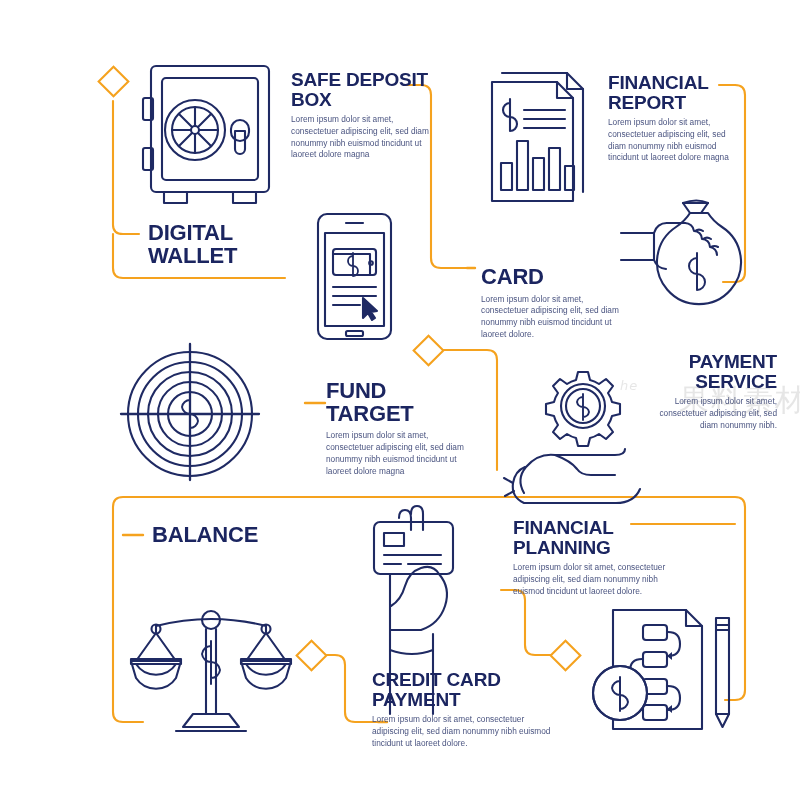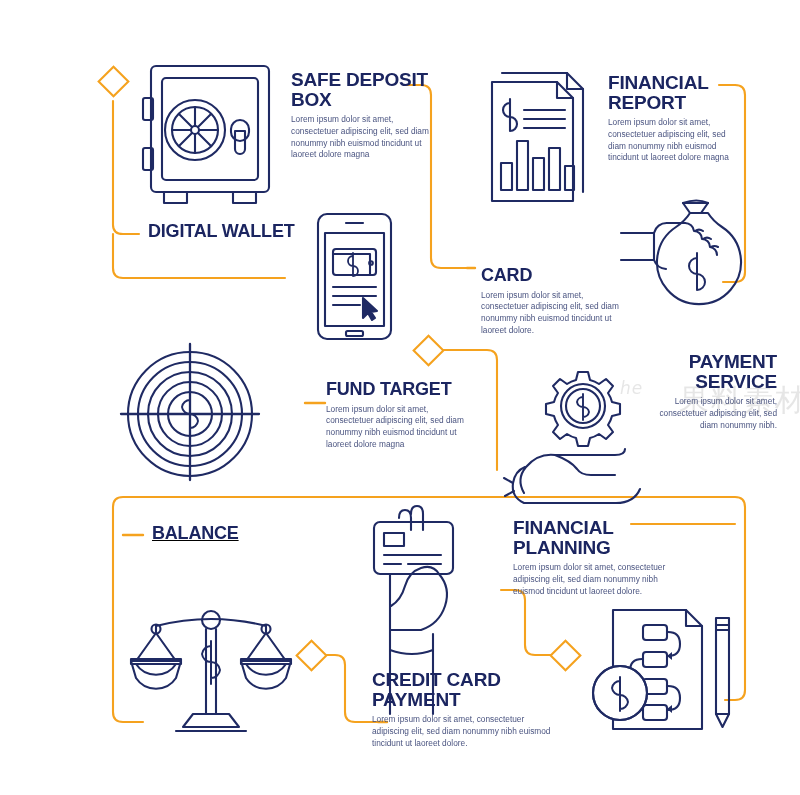--- a/index.html
+++ b/index.html
@@ -21,35 +21,35 @@
     margin:0 0 5px 0;
     white-space:pre-line;
   }
   .body{
     color:#4a5480;
     line-height:1.42;
     margin:0;
   }
   .t-lg .title{font-size:19px;}
   .t-lg .body{font-size:8.3px;}
-  .t-md .title{font-size:18px;}
+  .t-md .title{font-size:22px;}
   .t-md .body{font-size:8.3px;}
   .right .title,.right .body{text-align:right;}
   svg{display:block;}
   .wm{
     position:absolute;
     pointer-events:none;
     opacity:.16;
     color:#6a6a6a;
     font-size:30px;
     font-family:"DejaVu Sans", sans-serif;
     letter-spacing:2px;
     white-space:nowrap;
   }
-  .wm2{font-size:17px;letter-spacing:1px;font-style:italic;}
+  .wm2{font-size:13px;letter-spacing:1px;font-style:italic;}
 </style>
 </head>
 <body>
 
 <div id="stage">
 
   <svg class="layer" viewBox="0 0 800 795" width="800" height="795">
     <g fill="none" stroke="#F5A21E" stroke-width="2.1" stroke-linecap="round" stroke-linejoin="round">
 
       <path d="M78,101 L78,225 Q78,234 88,234 L104,234"></path>
@@ -271,21 +271,21 @@
       <div class="title">PAYMENT
 SERVICE</div>
       <div class="body">Lorem ipsum dolor sit amet, consectetuer adipiscing elit, sed diam nonummy nibh.</div>
     </div>
 
     <div class="txt t-md" style="left:291px;top:380px;width:152px;">
       <div class="title">FUND TARGET</div>
       <div class="body">Lorem ipsum dolor sit amet, consectetuer adipiscing elit, sed diam nonummy nibh euismod tincidunt ut laoreet dolore magna</div>
     </div>
 
-    <div class="txt t-md" style="left:117px;top:524px;width:150px;text-decoration:underline;">
+    <div class="txt t-md" style="left:117px;top:524px;width:150px;">
       <div class="title">BALANCE</div>
     </div>
 
     <div class="txt t-lg" style="left:478px;top:518px;width:160px;">
       <div class="title">FINANCIAL
 PLANNING</div>
       <div class="body">Lorem ipsum dolor sit amet, consectetuer adipiscing elit, sed diam nonummy nibh euismod tincidunt ut laoreet dolore.</div>
     </div>
 
     <div class="txt t-lg" style="left:337px;top:670px;width:190px;">

